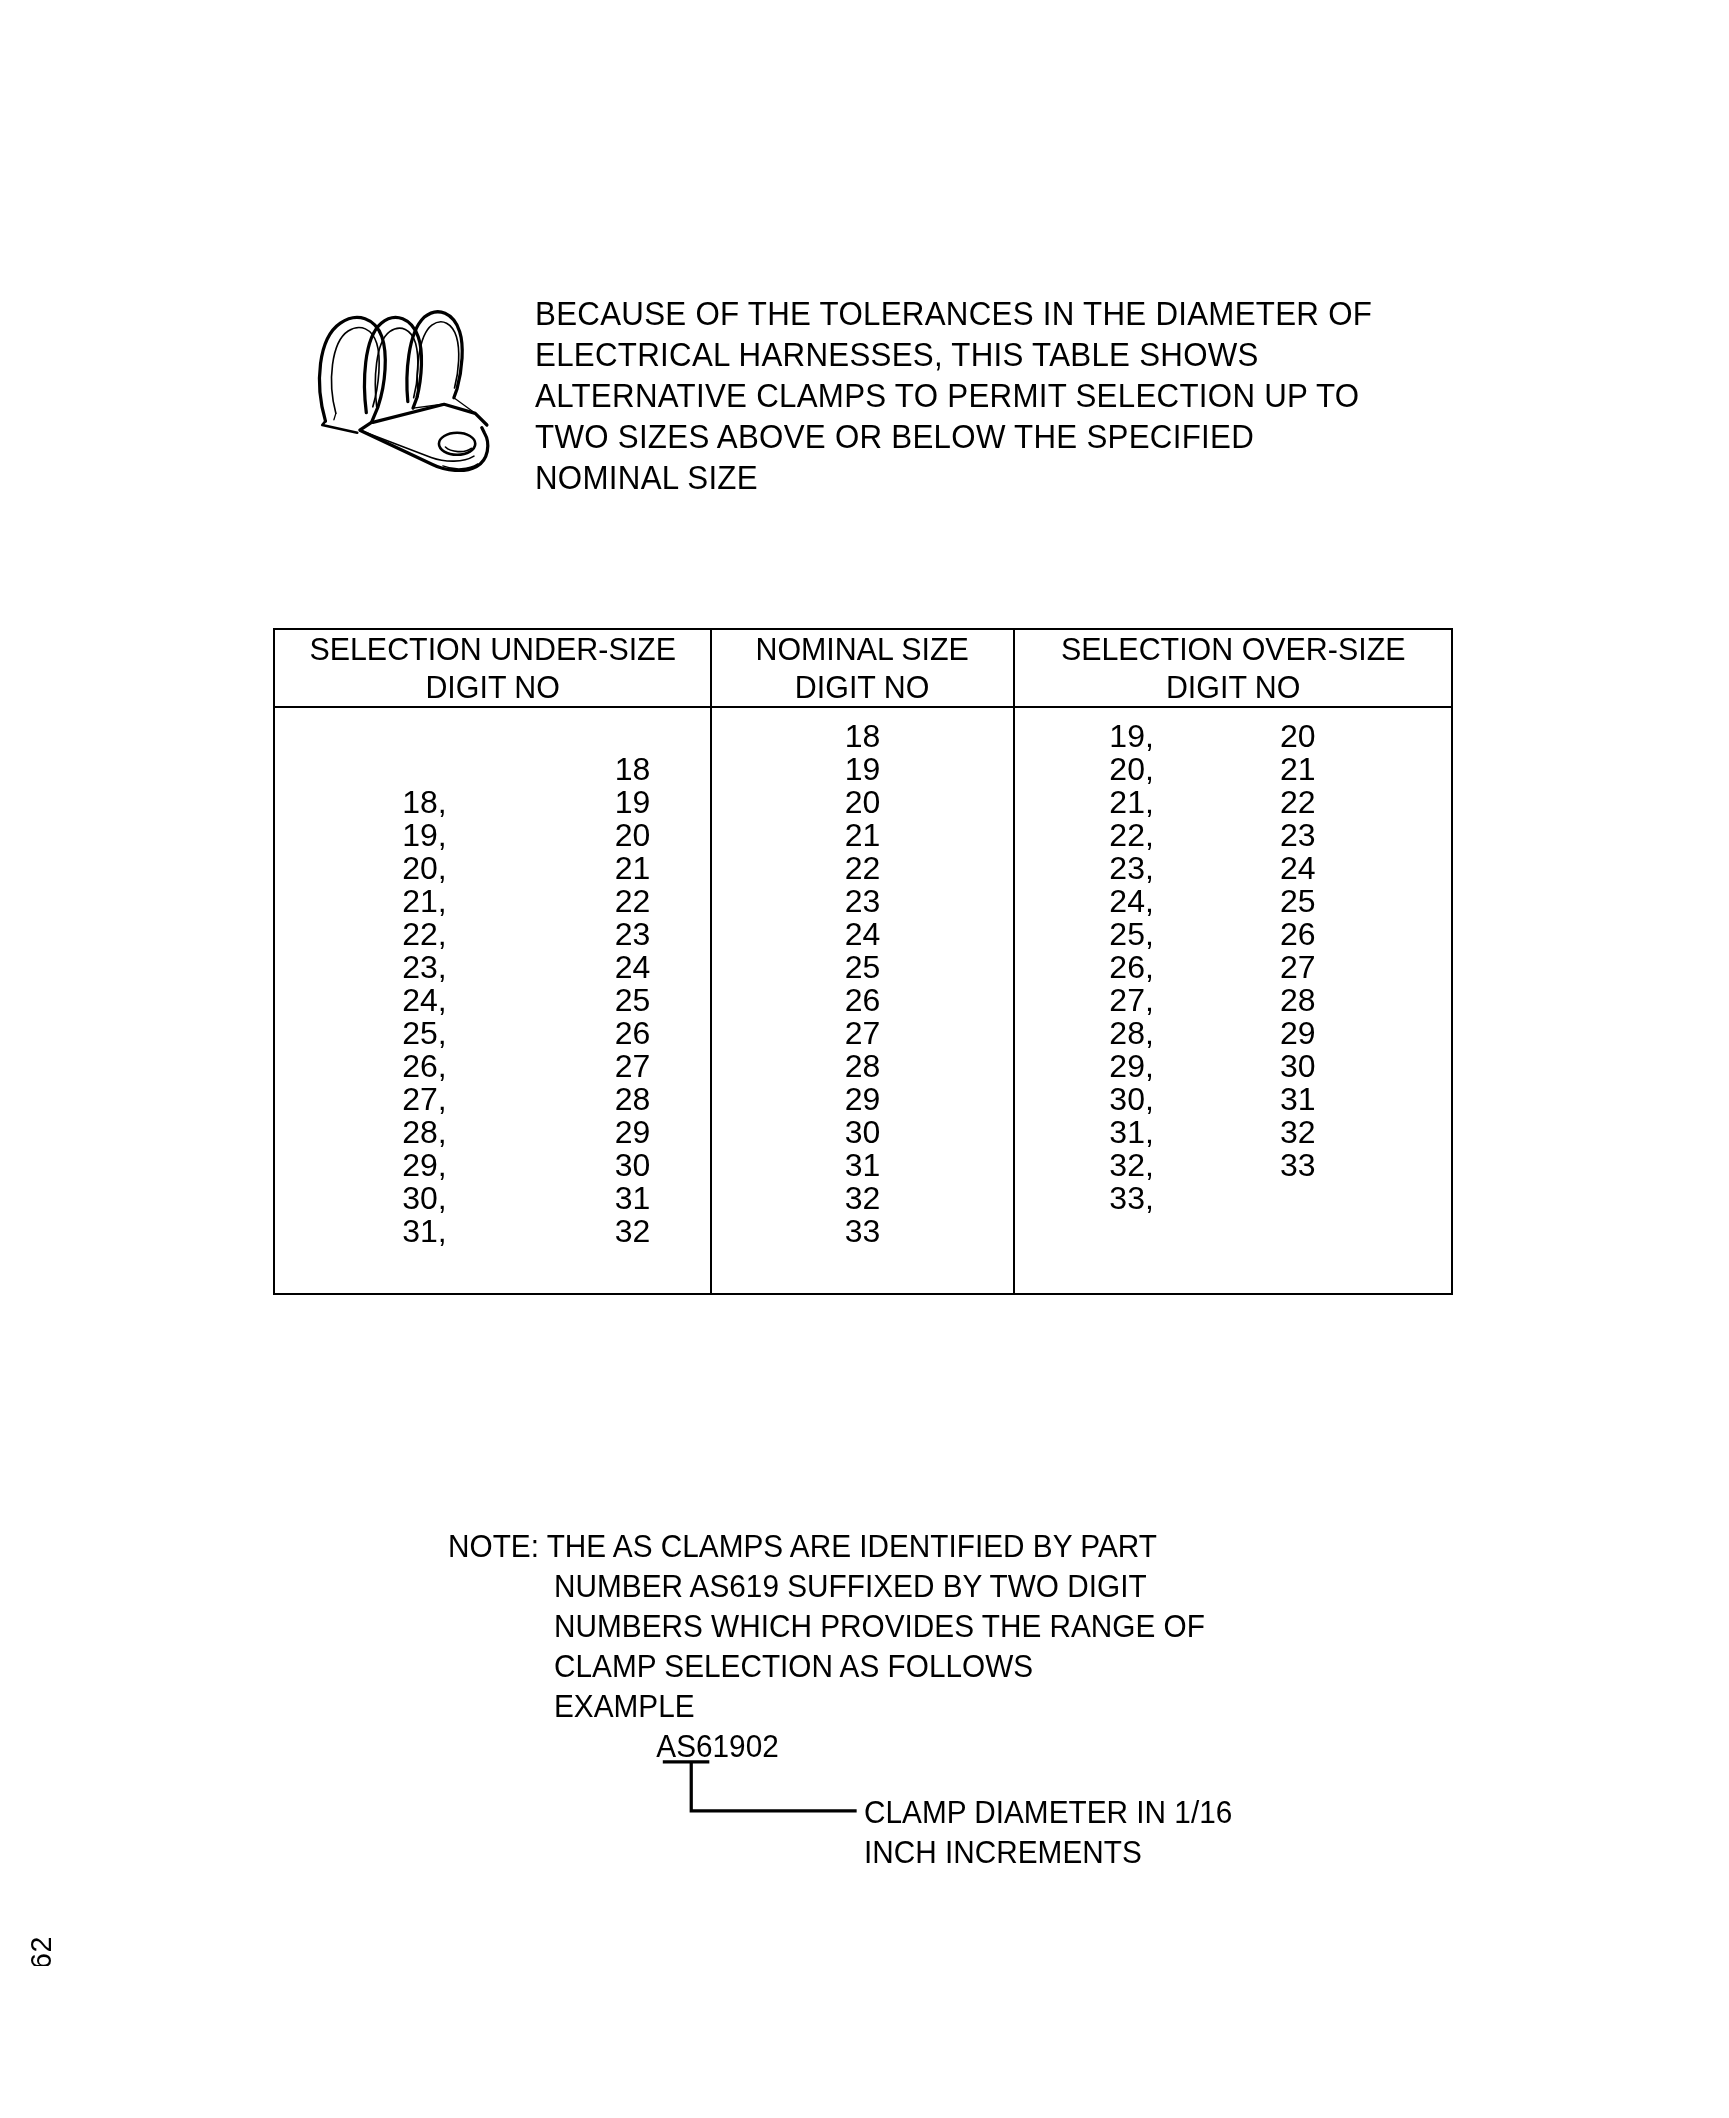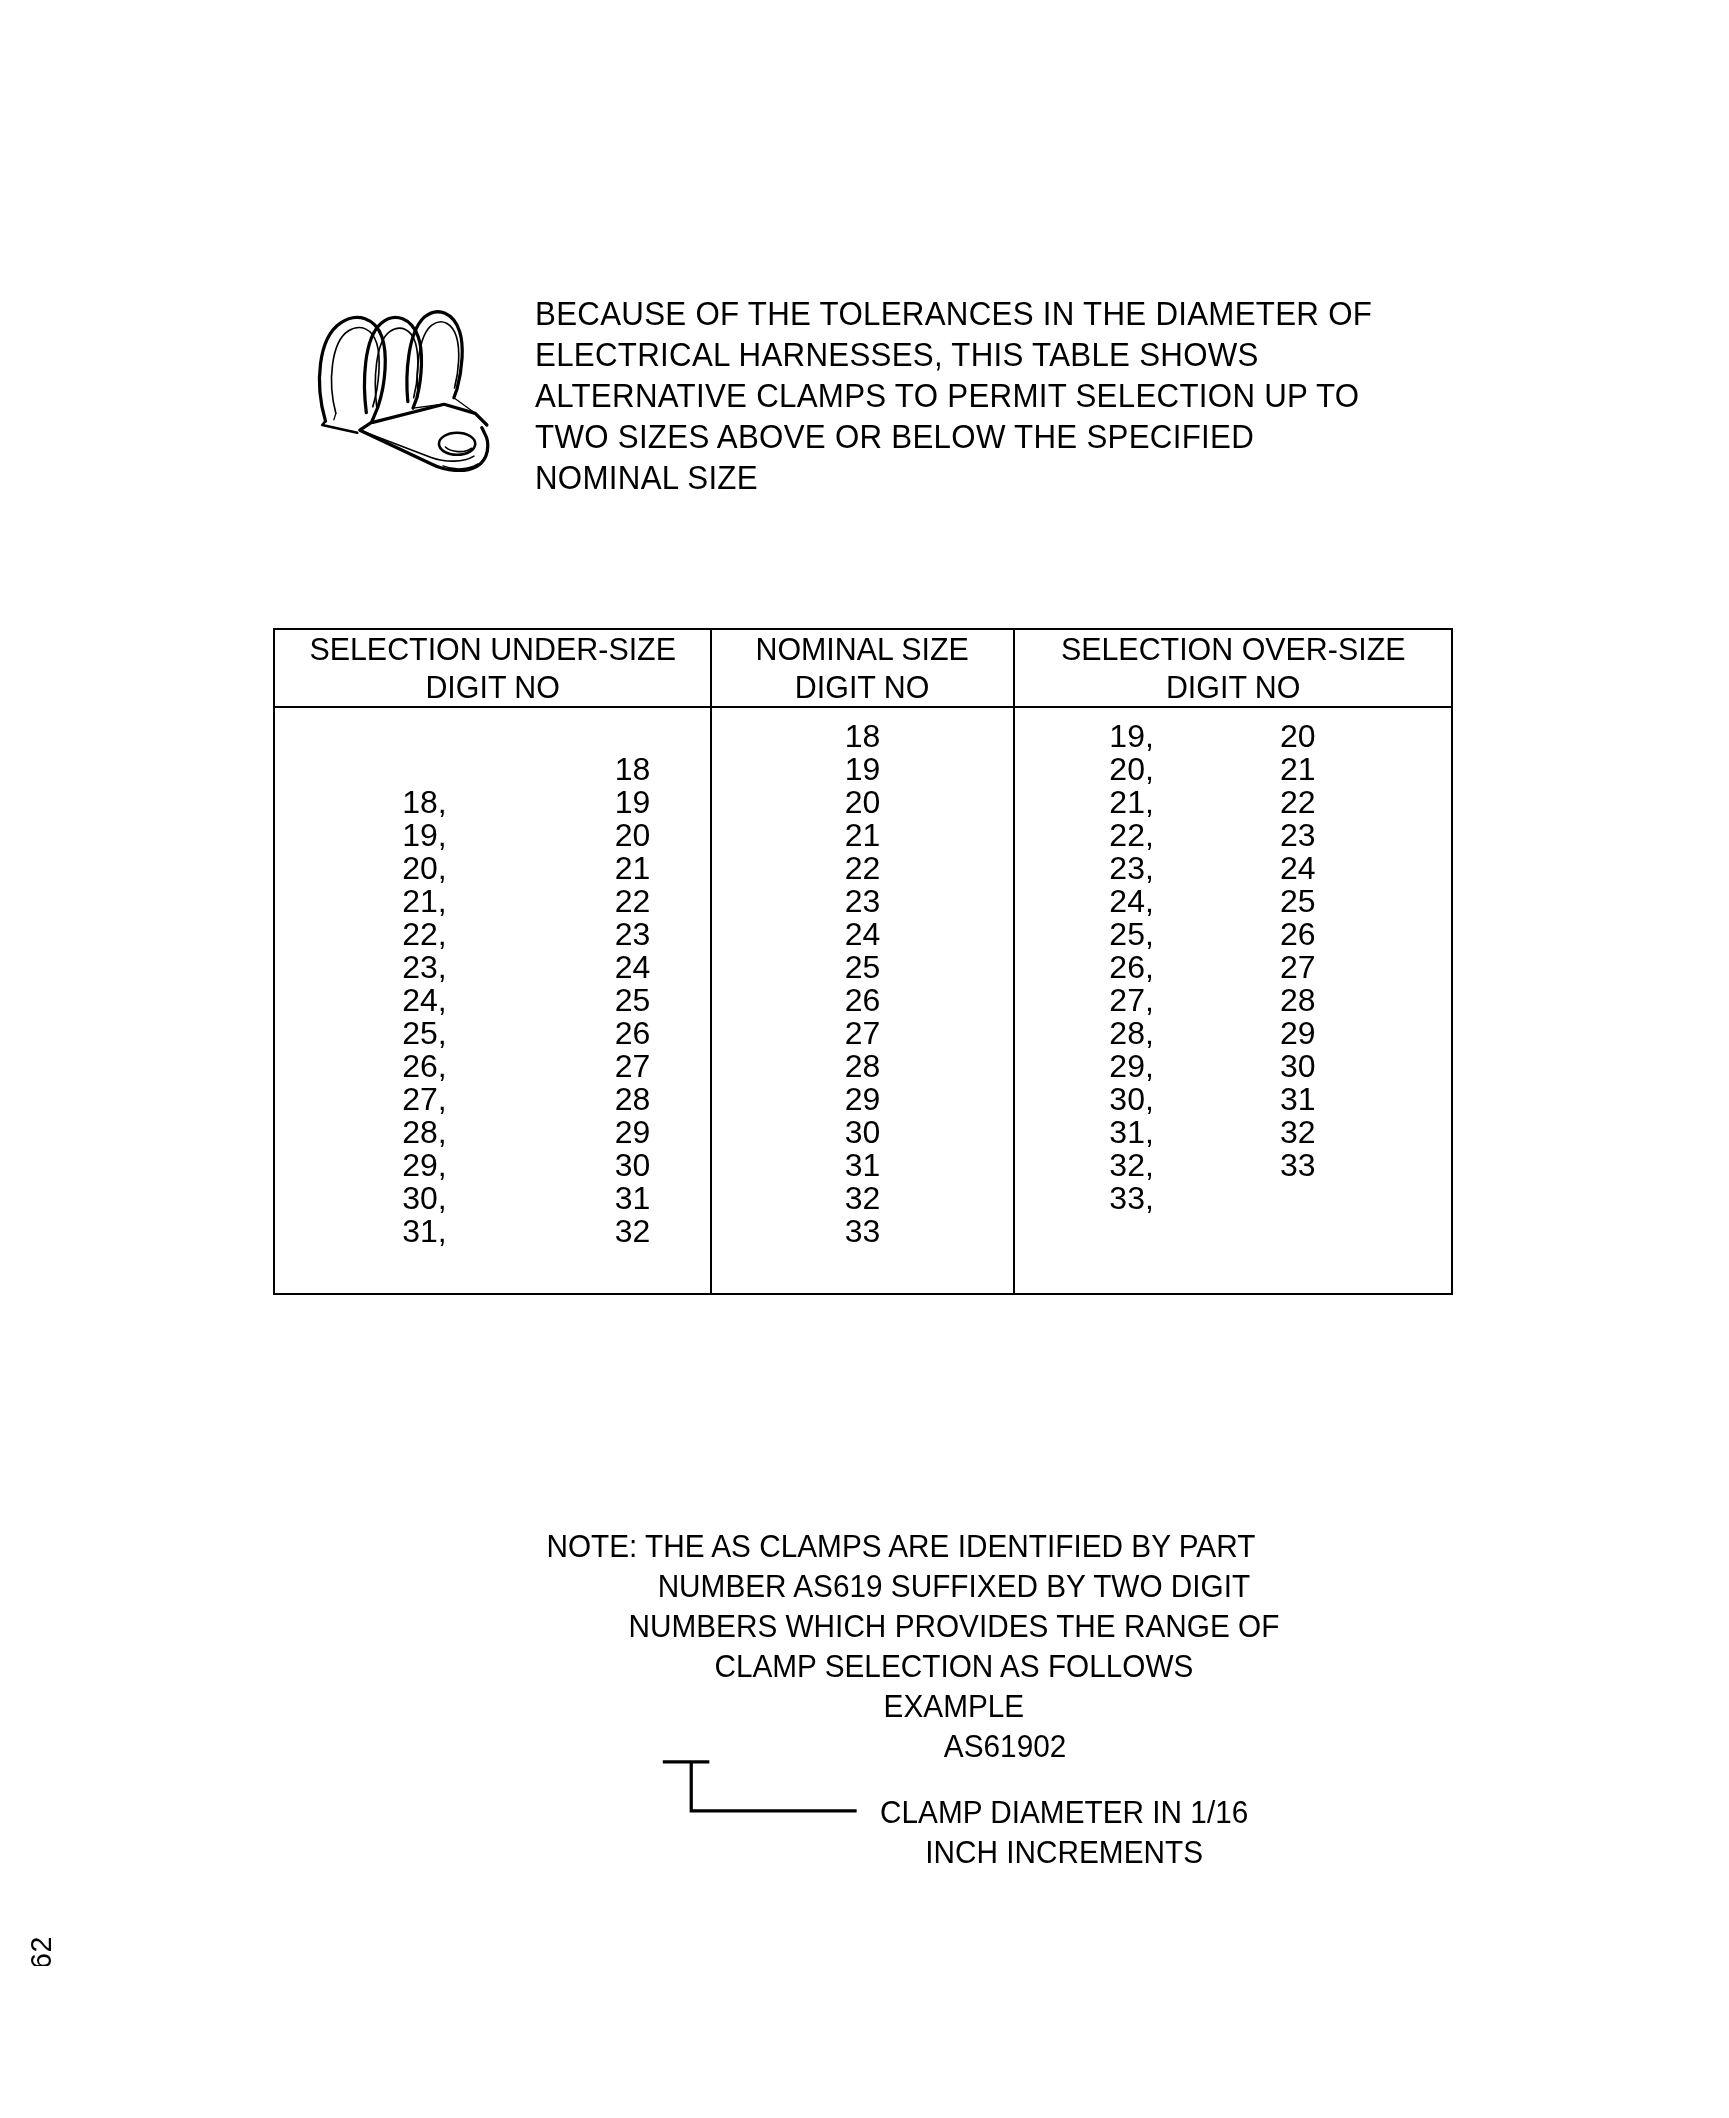--- a/index.html
+++ b/index.html
@@ -115,21 +115,20 @@
   #under-body .pair-grid { grid-template-columns: 260px 1fr; padding-left: 19.5px; }
   
   #over-body .pair-grid { grid-template-columns: 208px 1fr; padding-left: 13px; padding-right: 91px;}
 
   
   #note-block {
     position: absolute;
     left: 448px;
     top: 1526px;
     width: 974px;
-    text-align: center;
   }
   .note-line {
     font-size: 32px;
     line-height: 40px;
     white-space: nowrap;
     transform: scaleX(0.93);
     transform-origin: left center;
   }
   .note-indent-1 { padding-left: 114px; }
   .note-indent-2 { padding-left: 224px; }
@@ -140,21 +139,21 @@
   }
   #leader-svg {
     position: absolute;
     left: 214px;
     top: -7.8px;
     width: 273px;
     height: 84px;
   }
   #leader-text {
     position: absolute;
-    left: 432px;
+    left: 416px;
     top: 26px;
   }
   #leader-text .note-line { transform-origin: left center; }
 
   
   #doc-id {
     position: absolute;
     left: -56px;
     top: 1987px;
     width: 195px;

